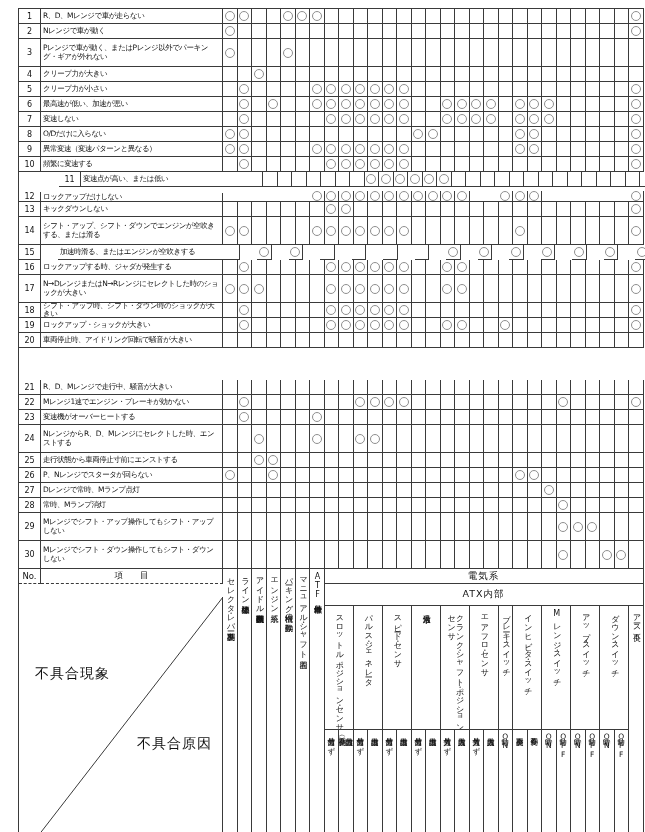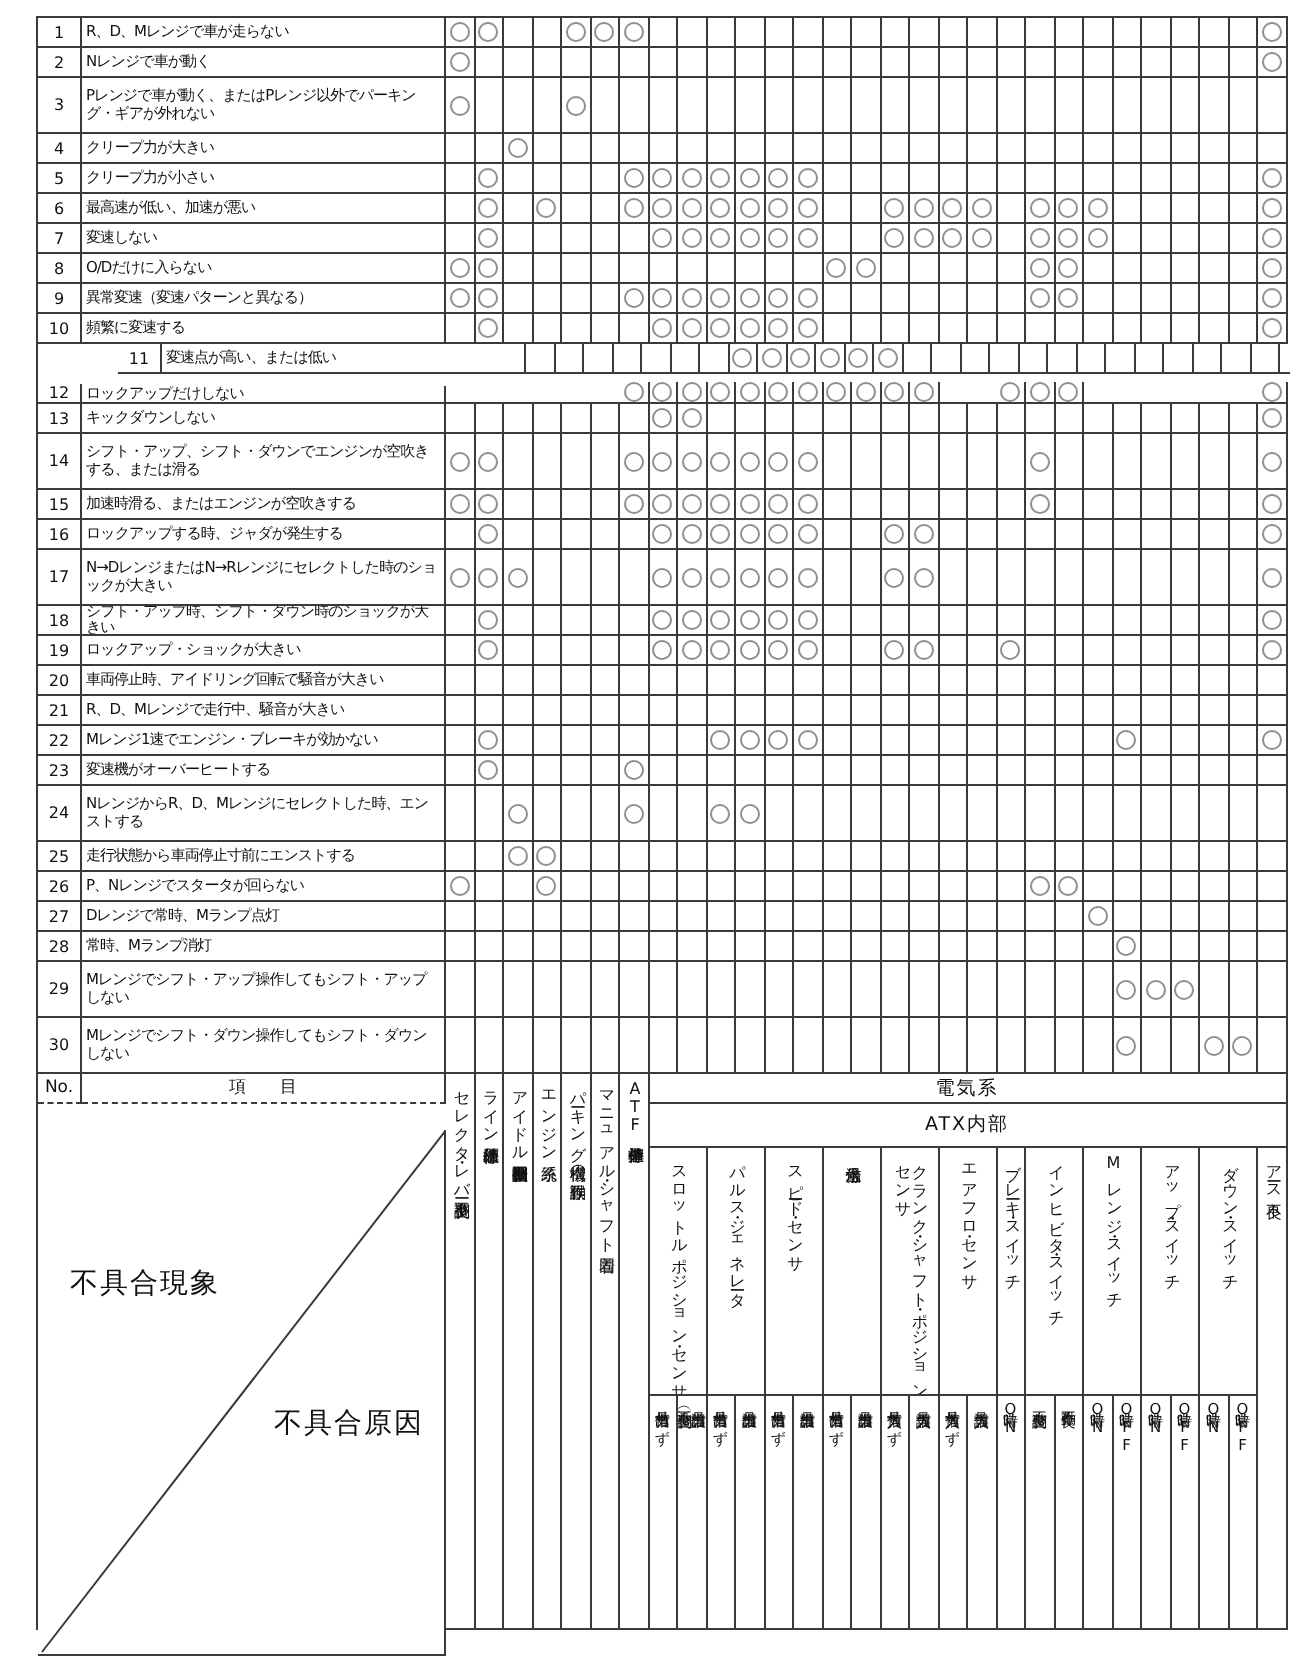--- a/index.html
+++ b/index.html
@@ -713,21 +713,21 @@
         <div class="cell mark-cell"></div>
         <div class="cell mark-cell"></div>
         <div class="cell mark-cell"></div>
         <div class="cell mark-cell"></div>
         <div class="cell mark-cell"></div>
         <div class="cell mark-cell"></div>
         <div class="cell mark-cell">
           <div class="circle"></div>
         </div>
       </div>
-      <div class="row" style="height: 15px;">
+      <div class="row" style="height: 15px; gap: 17px;">
         <div class="cell no-cell">15</div>
         <div class="cell label-cell">加速時滑る、またはエンジンが空吹きする</div>
         <div class="cell mark-cell">
           <div class="circle"></div>
         </div>
         <div class="cell mark-cell">
           <div class="circle"></div>
         </div>
         <div class="cell mark-cell"></div>
         <div class="cell mark-cell"></div>
@@ -1015,21 +1015,21 @@
         <div class="cell mark-cell"></div>
         <div class="cell mark-cell"></div>
         <div class="cell mark-cell"></div>
         <div class="cell mark-cell"></div>
         <div class="cell mark-cell"></div>
         <div class="cell mark-cell"></div>
         <div class="cell mark-cell"></div>
         <div class="cell mark-cell"></div>
         <div class="cell mark-cell"></div>
       </div>
-      <div class="row" style="height: 15px;">
+      <div class="row" style="height: 15px; margin-top: 32px;">
         <div class="cell no-cell">21</div>
         <div class="cell label-cell">R、D、Mレンジで走行中、騒音が大きい</div>
         <div class="cell mark-cell"></div>
         <div class="cell mark-cell"></div>
         <div class="cell mark-cell"></div>
         <div class="cell mark-cell"></div>
         <div class="cell mark-cell"></div>
         <div class="cell mark-cell"></div>
         <div class="cell mark-cell"></div>
         <div class="cell mark-cell"></div>

